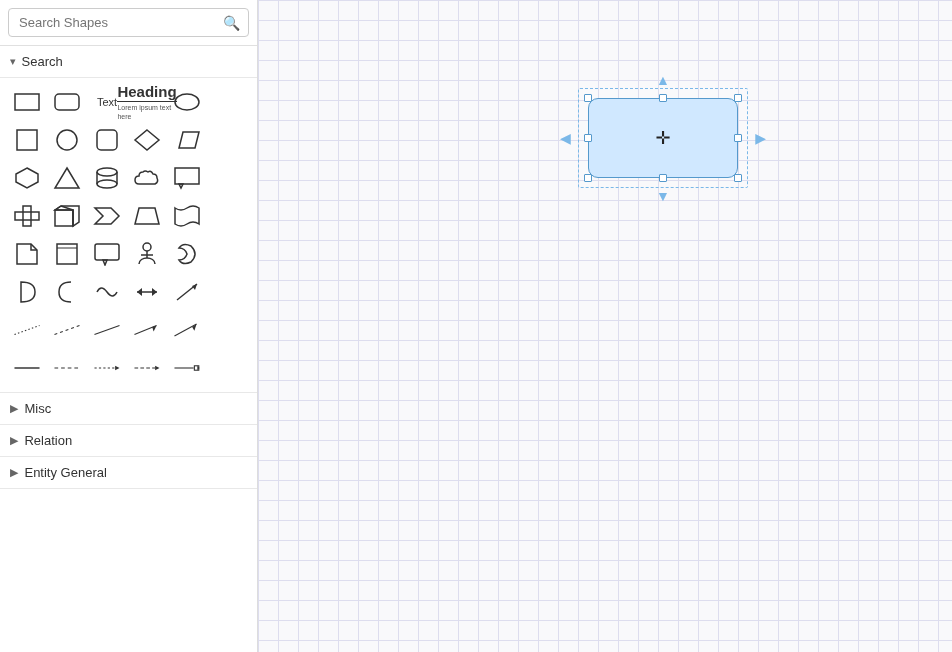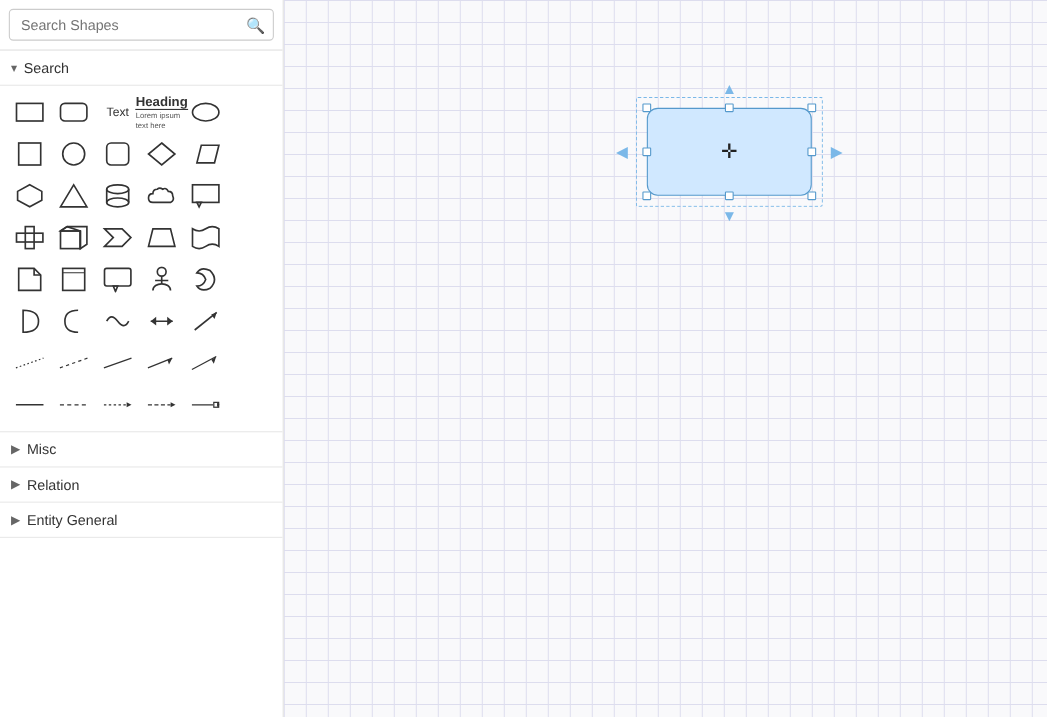--- a/index.html
+++ b/index.html
@@ -245,21 +245,21 @@
     <div class="shape-item">
       <svg viewBox="0 0 28 24">
           <rect x="2" y="4" width="24" height="16" rx="4" fill="none" stroke="#333" stroke-width="1.5"></rect>
         </svg>
     </div>
     <div class="shape-item">
       <span class="shape-text">Text</span>
     </div>
     <div class="shape-item">
       <div class="shape-heading">
-        <div style="font-weight:bold; font-size:12px; border-bottom:1px solid #333; margin-bottom:2px;">Heading</div>
+        <div style="font-weight:bold; font-size:15px; border-bottom:1px solid #333; margin-bottom:2px;">Heading</div>
         <div style="font-size:7px; color:#555;">Lorem ipsum text here</div>
       </div>
     </div>
     <div class="shape-item">
       <svg viewBox="0 0 28 24">
           <ellipse cx="14" cy="12" rx="12" ry="8" fill="none" stroke="#333" stroke-width="1.5"></ellipse>
         </svg>
     </div>
     <div class="shape-item"></div>
 

